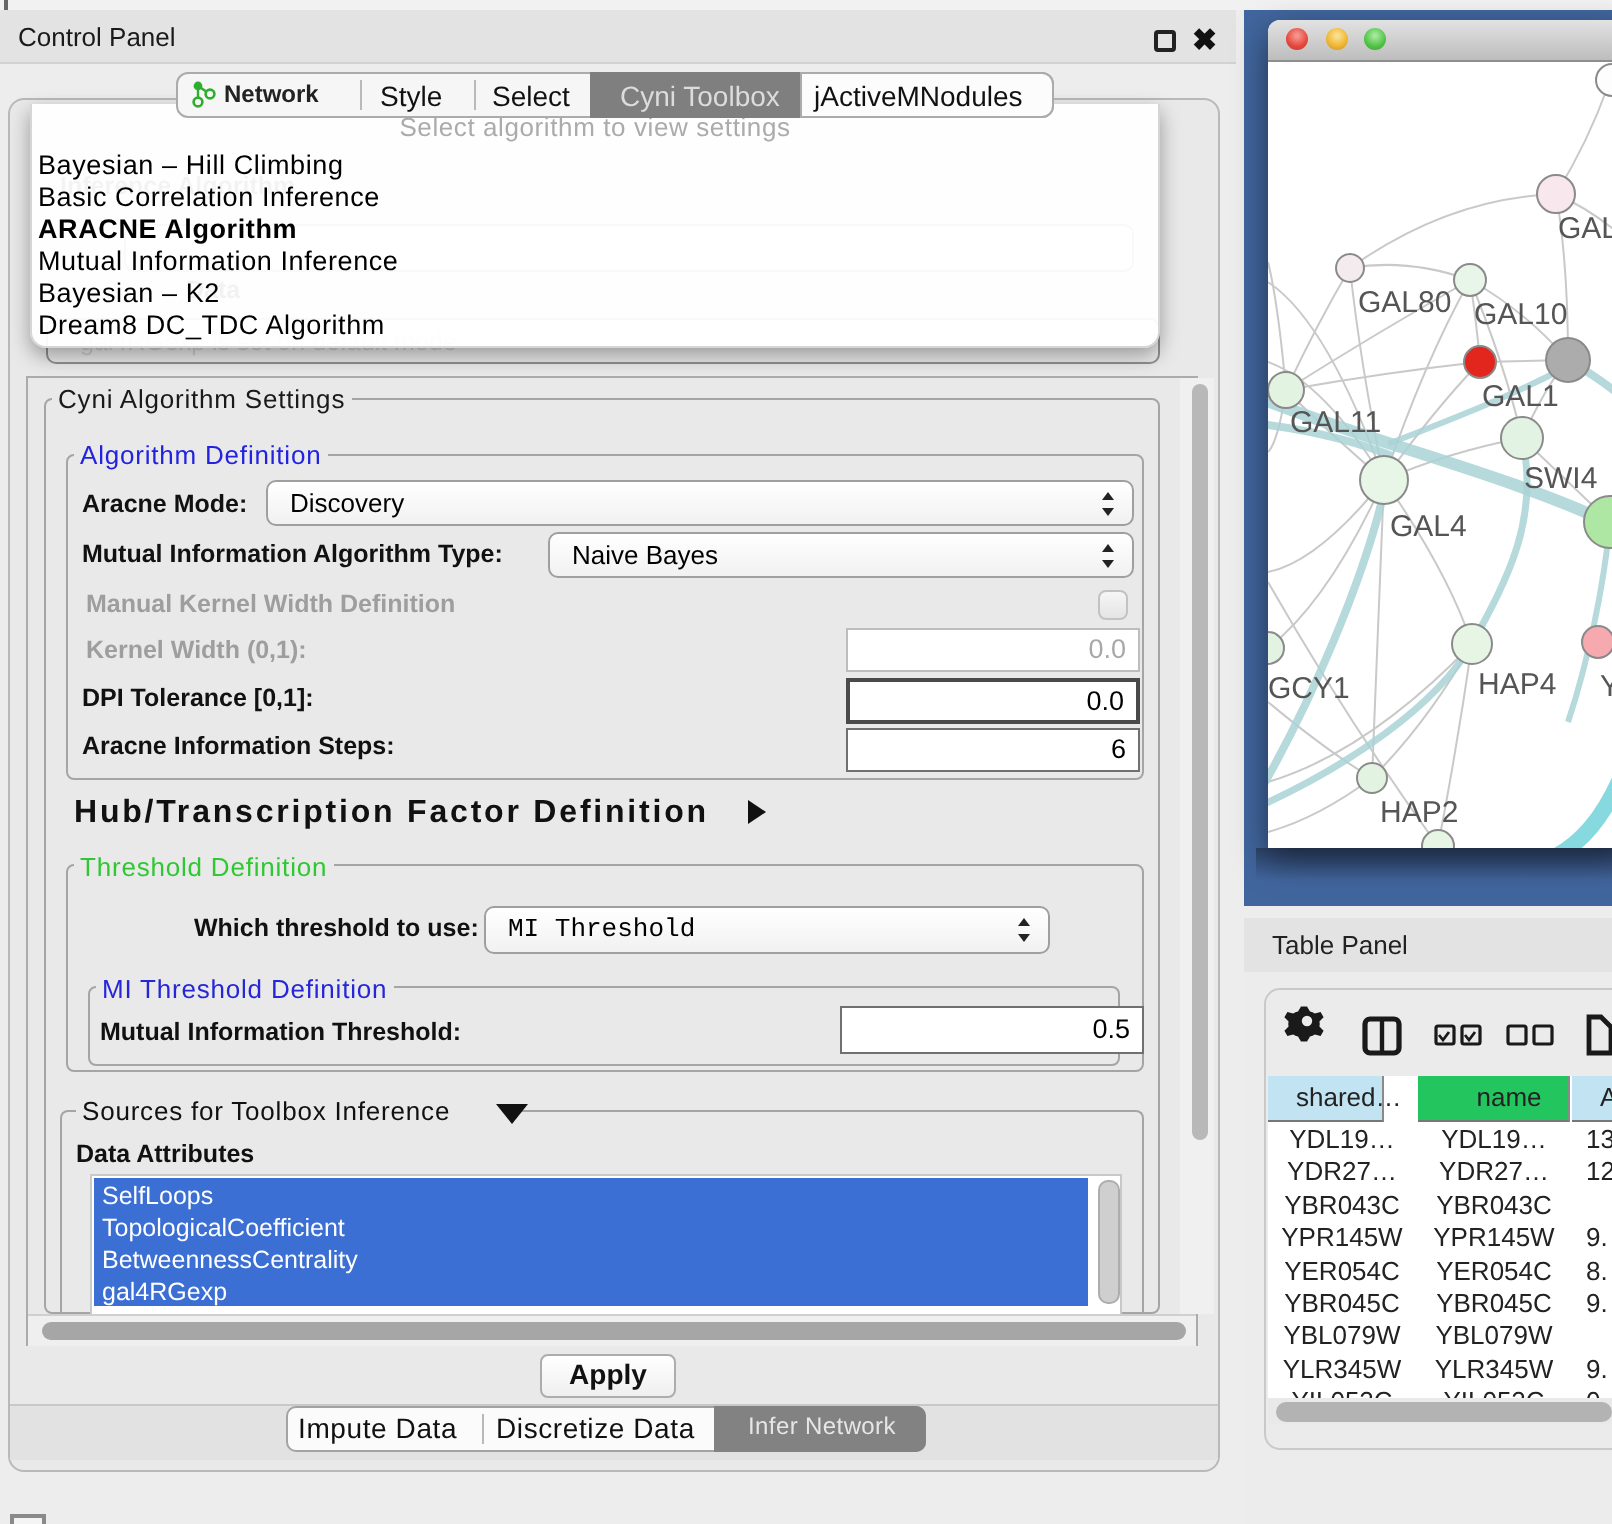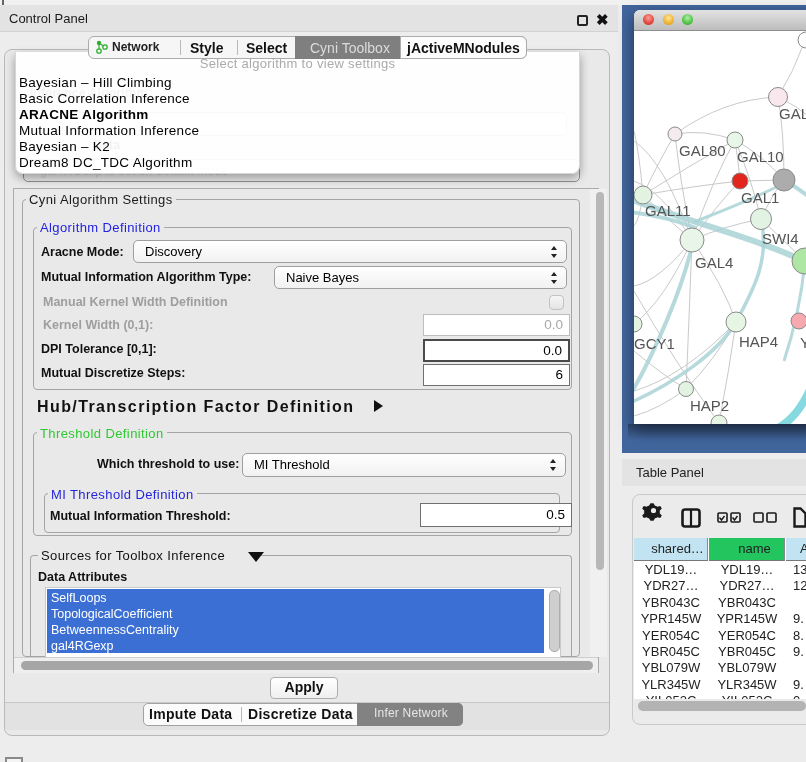--- a/index.html
+++ b/index.html
@@ -1,19 +1,19 @@
 <!DOCTYPE html>
 <html><head>
 <meta charset="utf-8">
 <style>
 * { margin:0; padding:0; box-sizing:border-box; }
 html,body { width:806px; height:762px; overflow:hidden; }
 body { position:relative; background:#EDEDED; font-family:"Liberation Sans", sans-serif; }
 .abs { position:absolute; }
-.bold { font-weight:bold; }
+.bold { font-weight:normal; }
 .lbl { font-size:12.5px; font-weight:bold; color:#111; white-space:nowrap; }
 .glbl { font-size:12.5px; font-weight:bold; color:#9E9E9E; white-space:nowrap; }
 .combo { background:linear-gradient(#FFFFFF,#F1F1F1); border:1px solid #9F9F9F; border-radius:5px; font-size:13px; color:#000; }
 .combo .ctext { position:absolute; left:11px; top:3px; white-space:nowrap; }
 .arrows { position:absolute; right:8px; top:50%; width:7px; height:12px; margin-top:-6px; }
 .arrows:before { content:""; position:absolute; left:0; top:0; border-left:3.5px solid transparent; border-right:3.5px solid transparent; border-bottom:4.5px solid #222; }
 .arrows:after { content:""; position:absolute; left:0; bottom:0; border-left:3.5px solid transparent; border-right:3.5px solid transparent; border-top:4.5px solid #222; }
 .inp { background:#fff; font-size:13.5px; text-align:right; padding-right:6px; white-space:nowrap; }
 .group { border:1px solid #A5A5A5; border-radius:4px; }
 .gtitle { position:absolute; background:#E9E9E9; padding:0 3px; font-size:13px; letter-spacing:0.4px; white-space:nowrap; }
@@ -54,30 +54,30 @@
 <div class="abs combo" style="left:274px;top:266px;width:293px;height:23px;">
     <span class="ctext">Naive Bayes</span>
     <span class="arrows"></span>
   </div>
 <div class="abs glbl" style="left:43px;top:295px;">Manual Kernel Width Definition</div>
 <div class="abs" style="left:549px;top:295px;width:15px;height:15px;background:linear-gradient(#F6F6F6,#E4E4E4);border:1px solid #C2C2C2;border-radius:4px;"></div>
 <div class="abs glbl" style="left:43px;top:318px;">Kernel Width (0,1):</div>
 <div class="abs inp" style="left:423px;top:314px;width:147px;height:22px;border:1px solid #BDBDBD;color:#A8A8A8;line-height:20px;">0.0</div>
 <div class="abs lbl" style="left:41px;top:342px;">DPI Tolerance [0,1]:</div>
 <div class="abs inp" style="left:423px;top:339px;width:147px;height:23px;border:2px solid #4A4A4A;color:#000;line-height:19px;">0.0</div>
-<div class="abs lbl" style="left:41px;top:366px;">Mutual Discretize Steps:</div>
+<div class="abs lbl" style="left:41px;top:366px;">Aracne Information Steps:</div>
 <div class="abs inp" style="left:423px;top:364px;width:147px;height:22px;border:1.5px solid #707070;color:#000;line-height:19px;">6</div>
 
 <div class="abs lbl" style="left:37px;top:398px;font-size:16px;letter-spacing:1.4px;">Hub/Transcription Factor Definition</div>
 <div class="abs" style="left:374px;top:400px;width:0;height:0;border-top:6px solid transparent;border-bottom:6px solid transparent;border-left:9px solid #111;"></div>
 
 <div class="abs group" style="left:33px;top:432px;width:539px;height:104px;"></div>
 <div class="gtitle" style="left:37px;top:426px;color:#2FC833;">Threshold Definition</div>
 <div class="abs lbl" style="left:97px;top:457px;">Which threshold to use:</div>
-<div class="abs combo" style="left:242px;top:453px;width:324px;height:24px;">
+<div class="abs combo" style="left:242px;top:453px;width:283px;height:24px;font-family:Liberation Mono, monospace;">
     <span class="ctext">MI Threshold</span>
     <span class="arrows"></span>
   </div>
 
 <div class="abs group" style="left:44px;top:493px;width:516px;height:40px;"></div>
 <div class="gtitle" style="left:48px;top:487px;color:#2626D8;">MI Threshold Definition</div>
 <div class="abs lbl" style="left:50px;top:509px;">Mutual Information Threshold:</div>
 <div class="abs inp" style="left:420px;top:503px;width:152px;height:24px;border:1.5px solid #707070;color:#000;line-height:21px;">0.5</div>
 
 <div class="abs group" style="left:30px;top:555px;width:542px;height:102px;border-bottom:none;border-bottom-left-radius:0;border-bottom-right-radius:0;"></div>
@@ -242,21 +242,21 @@
     <rect x="122" y="19" width="9" height="9" rx="1" stroke-width="1.6"></rect>
     <rect x="135" y="19" width="9" height="9" rx="1" stroke-width="1.6"></rect>
     <path d="M87.5,23.5 l2,2.5 l3,-4" stroke-width="1.4"></path>
     <path d="M100.5,23.5 l2,2.5 l3,-4" stroke-width="1.4"></path>
     <path d="M162.5,14.5 h6 l5,5 v13 h-11 z" stroke-width="2.4"></path>
   </g>
 </svg>
 </div>
 
 <div class="abs" style="left:634px;top:538px;width:172px;height:174px;background:#fff;overflow:hidden;font-size:13px;color:#222;" id="tbl">
-  <div style="position:absolute;left:0;top:0;width:74px;height:23px;background:#C2E4F2;border-right:1px solid #8A8A8A;border-bottom:1px solid #777;text-align:center;text-indent:14px;line-height:22px;">shared…</div>
+  <div style="position:absolute;left:0;top:0;width:58px;height:23px;background:#C2E4F2;border-right:1px solid #8A8A8A;border-bottom:1px solid #777;text-align:center;text-indent:14px;line-height:22px;">shared…</div>
   <div style="position:absolute;left:75px;top:0;width:76px;height:23px;background:#22c55e;border-right:1px solid #8A8A8A;border-bottom:1px solid #777;text-align:center;text-indent:16px;line-height:22px;">name</div>
   <div style="position:absolute;left:152px;top:0;width:40px;height:23px;background:#C2E4F2;border-bottom:1px solid #777;padding-left:14px;line-height:22px;">A</div>
   <div style="position:absolute;left:0;top:24px;width:74px;text-align:center;line-height:16.4px;">YDL19…<br>YDR27…<br>YBR043C<br>YPR145W<br>YER054C<br>YBR045C<br>YBL079W<br>YLR345W<br>YIL052C</div>
   <div style="position:absolute;left:75px;top:24px;width:76px;text-align:center;line-height:16.4px;">YDL19…<br>YDR27…<br>YBR043C<br>YPR145W<br>YER054C<br>YBR045C<br>YBL079W<br>YLR345W<br>YIL052C</div>
   <div style="position:absolute;left:159px;top:24px;width:20px;line-height:16.4px;">13<br>12<br>&nbsp;<br>9.<br>8.<br>9.<br>&nbsp;<br>9.<br>0.</div>
   <div style="position:absolute;left:0;top:161px;width:172px;height:13px;background:#E9E9E9;"></div>
   <div style="position:absolute;left:4px;top:163px;width:168px;height:10px;background:#B3B3B3;border-radius:5px;"></div>
 </div>
 
 </body></html>

